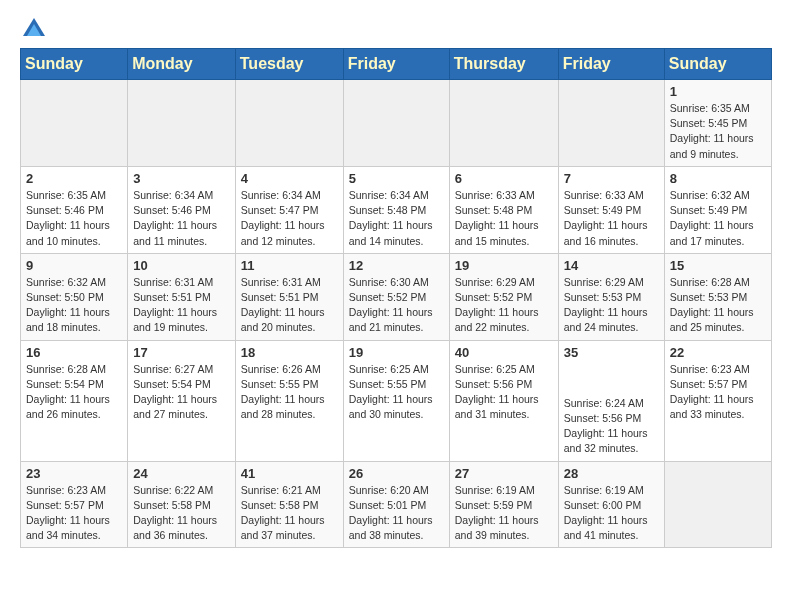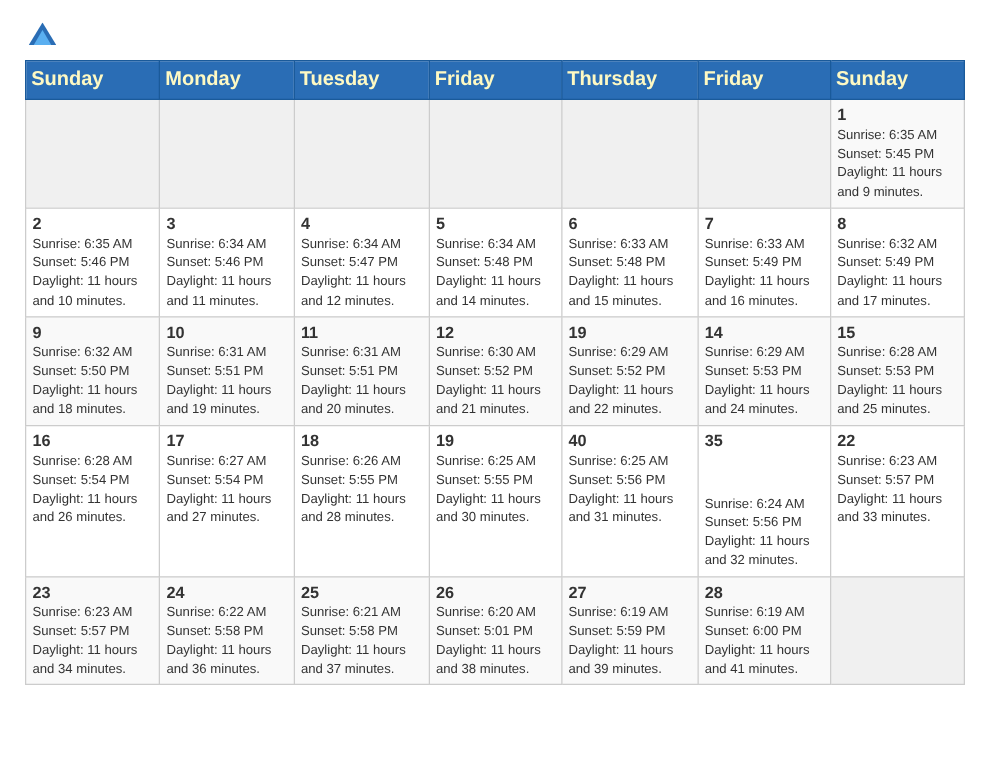--- a/index.html
+++ b/index.html
@@ -285,21 +285,21 @@
 Sunset: 5:57 PM
 Daylight: 11 hours and 34 minutes.</div>
         </td>
         <td>
           <span class="day-number">24</span>
           <div class="day-info" style="white-space: pre-line;">Sunrise: 6:22 AM
 Sunset: 5:58 PM
 Daylight: 11 hours and 36 minutes.</div>
         </td>
         <td>
-          <span class="day-number">25</span>
+          <span class="day-number">41</span>
           <div class="day-info" style="white-space: pre-line;">Sunrise: 6:21 AM
 Sunset: 5:58 PM
 Daylight: 11 hours and 37 minutes.</div>
         </td>
         <td>
           <span class="day-number">26</span>
           <div class="day-info" style="white-space: pre-line;">Sunrise: 6:20 AM
 Sunset: 5:01 PM
 Daylight: 11 hours and 38 minutes.</div>
         </td>

